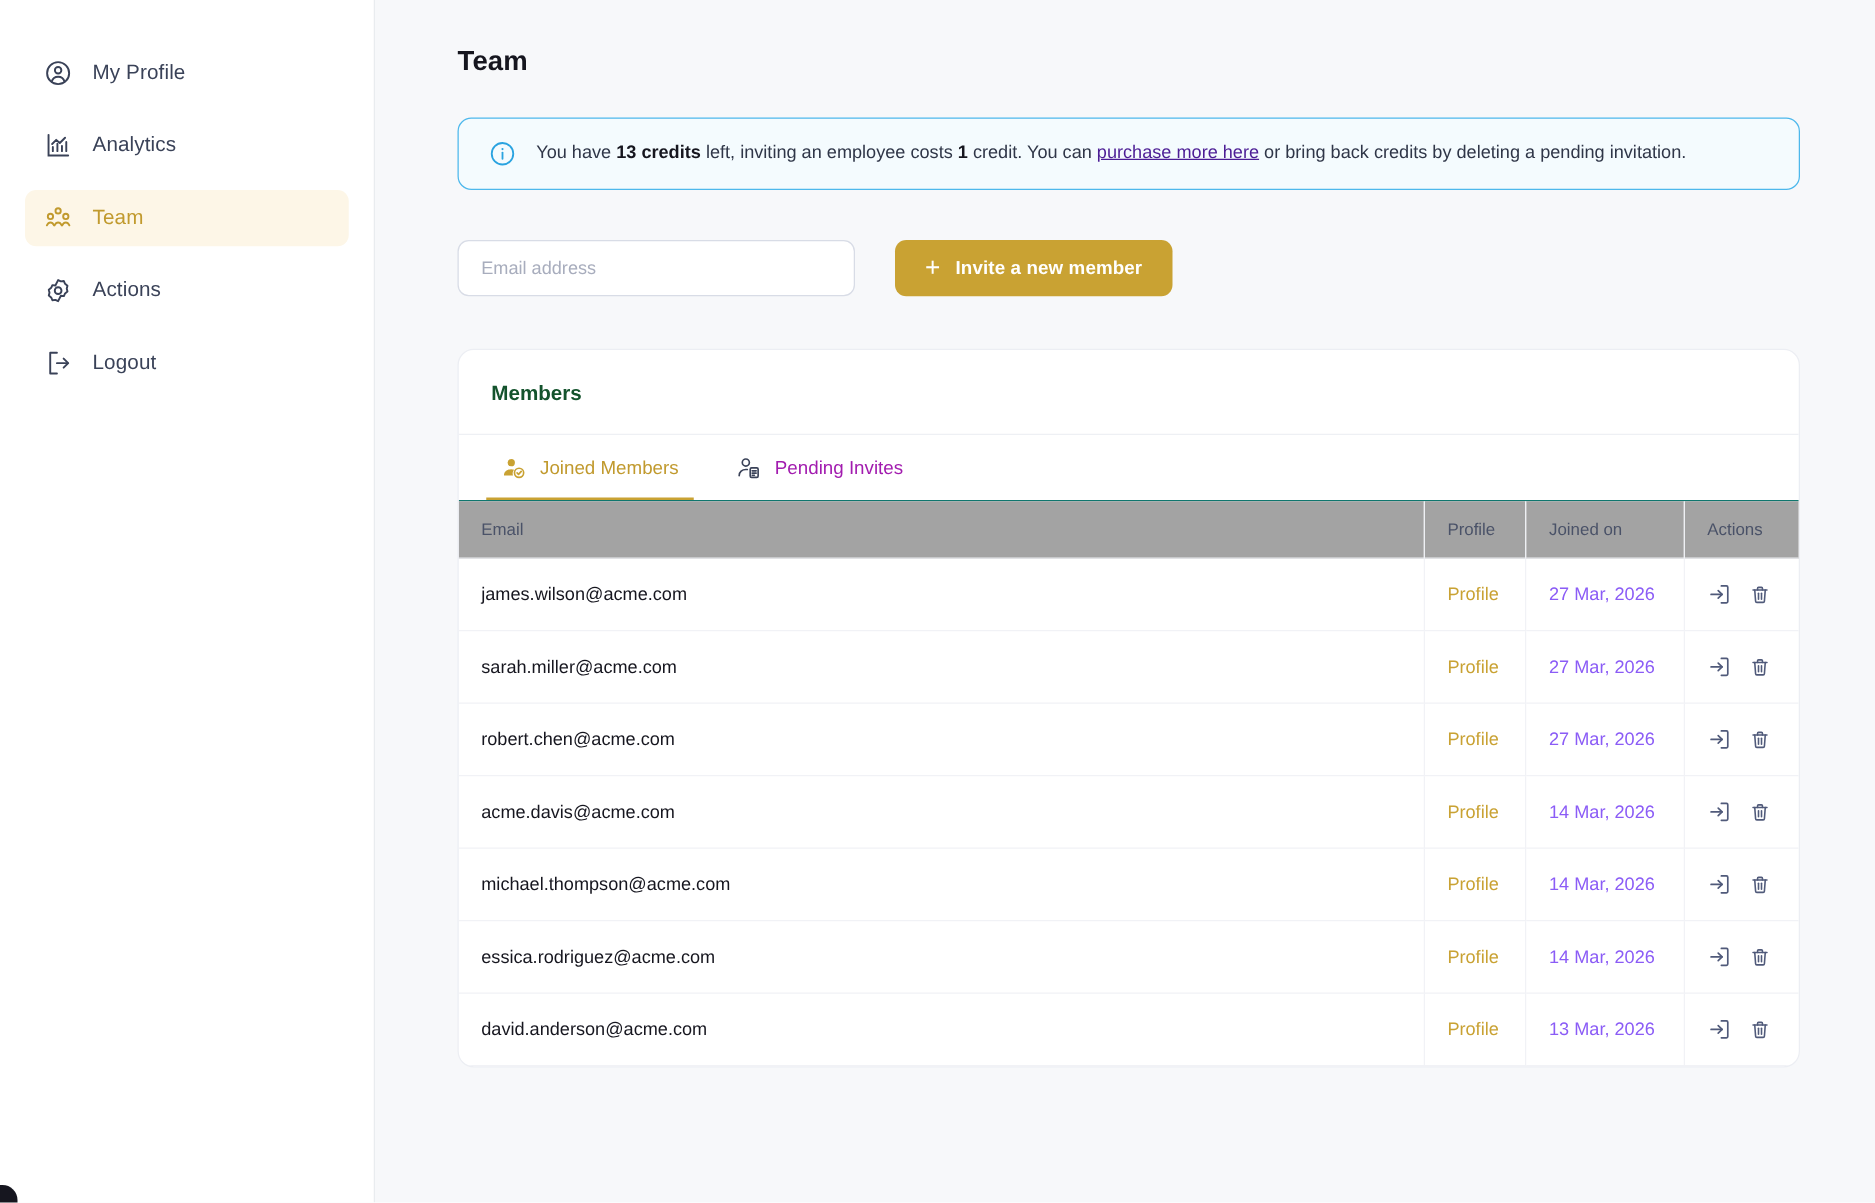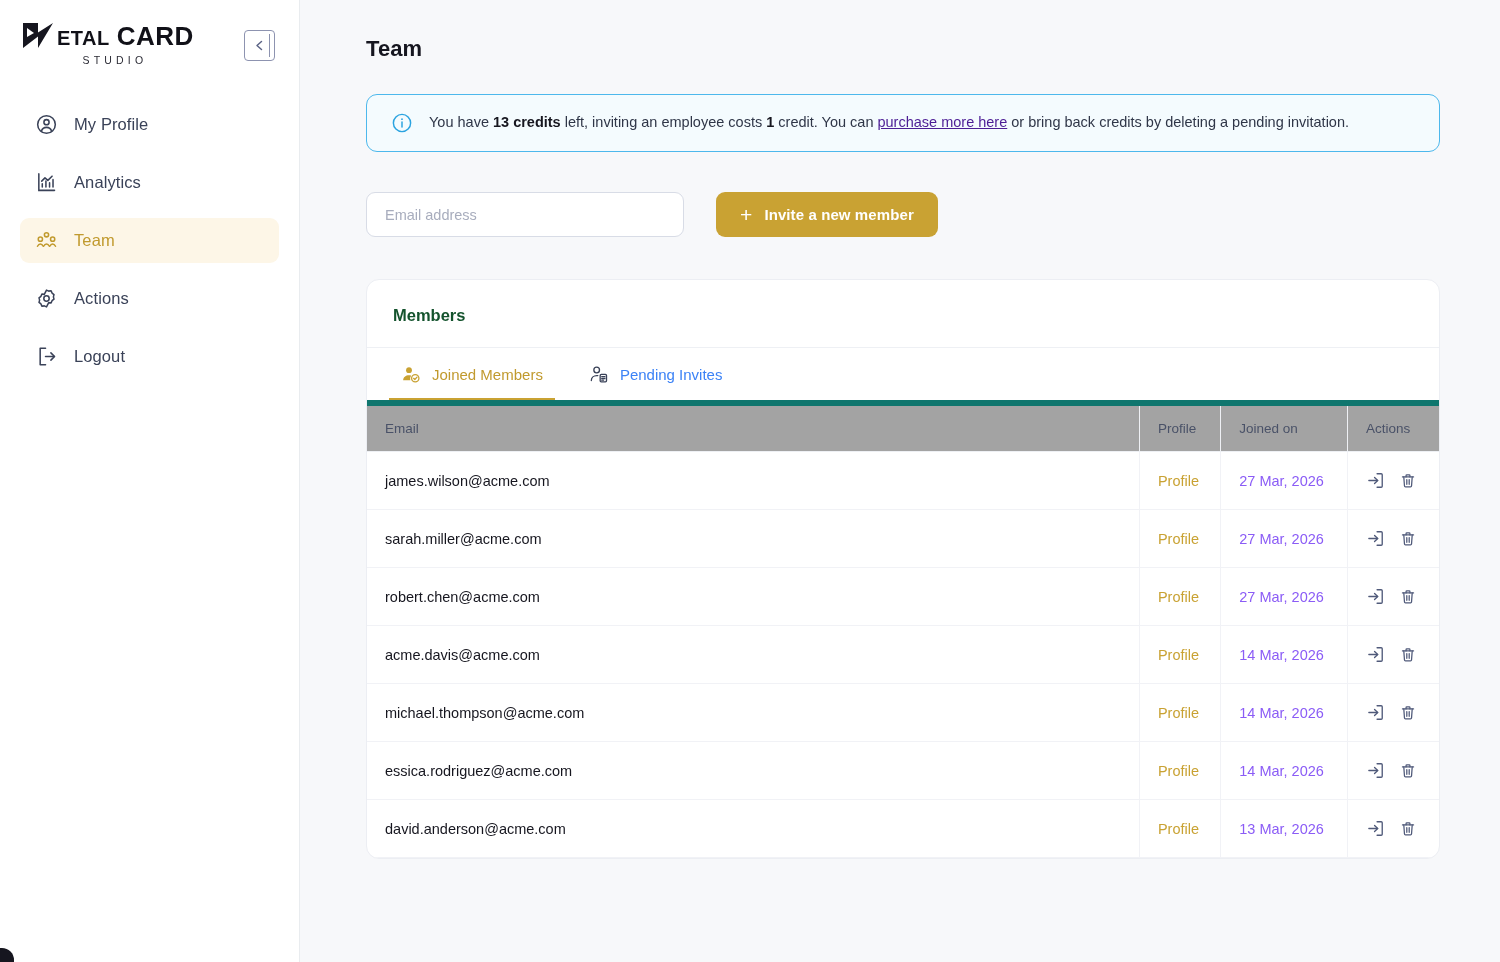--- a/index.html
+++ b/index.html
@@ -103,25 +103,25 @@
 
   
   .card {
     background: #fff; border: 1px solid #eceef3; border-radius: 13px;
     overflow: hidden;
   }
   .card-header {
     padding: 26px 26px 22px 26px; font-size: 16.5px; font-weight: 700; color: #14532d;
     border-bottom: 1px solid #eef0f4;
   }
-  .tabs { display: flex; padding: 0 22px; border-bottom: 6px solid #0f766e; align-items: center; }
+  .tabs { display: flex; padding: 0 22px; border-bottom: 1px solid #0f766e; align-items: center; }
   .tab {
     display: flex; align-items: center; gap: 11px;
     padding: 16px 12px 14px 12px; margin-right: 22px;
-    font-size: 15px; color: #3b82f6; cursor: pointer;
+    font-size: 15px; color: #a21caf; cursor: pointer;
     border-bottom: 2.6px solid transparent; font-weight: 500;
   }
   .tab.active { color: #c19a2e; border-bottom-color: #c9a233; }
 
   
   table { width: 100%; border-collapse: collapse; }
   thead th {
     text-align: left; font-size: 13.5px; font-weight: 500; color: #4a5268;
     padding: 15px 18px; border-bottom: 1px solid #eef0f4; border-right: 1px solid #eef0f4;
     background: #a3a3a3;
@@ -142,41 +142,20 @@
   .date-cell { color: #8b5cf6; }
   .actions-cell { display: flex; align-items: center; gap: 14px; }
   .act-icon { cursor: pointer; display: inline-flex; }
 </style>
 </head>
 <body>
 
 <div class="app">
 
   <aside class="sidebar">
-    <div class="logo-row">
-      <div class="logo">
-        <div class="logo-main">
-          <svg class="logo-m" width="34" height="27" viewBox="0 0 34 27">
-            <path d="M1 1 L1 26 L16 14.5 L16 26 L31 1 L16 10.5 L16 1 Z" fill="#16161f"></path>
-            <path d="M5 6 L12 11 L5 15 Z" fill="#ffffff"></path>
-          </svg>
-          <span class="logo-word">
-            <span class="sm">ETAL</span>
-              <span style="width:7px;display:inline-block"></span>
-              <span class="cap">CARD</span>
-          </span>
-        </div>
-        <div class="logo-sub">STUDIO</div>
-      </div>
-      <div class="collapse-btn">
-        <svg width="13" height="13" viewBox="0 0 13 13">
-          <polyline points="8.5,2.5 4,6.5 8.5,10.5" fill="none" stroke="#5b6385" stroke-width="1.5" stroke-linecap="round" stroke-linejoin="round"></polyline>
-        </svg>
-      </div>
-    </div>
 
     <nav class="nav">
 
       <div class="nav-item">
         <span class="nav-icon">
           <svg width="23" height="23" viewBox="0 0 24 24" fill="none" stroke="#3a4258" stroke-width="1.6">
             <circle cx="12" cy="12" r="9.2"></circle>
               <circle cx="12" cy="9.6" r="2.7"></circle>
             <path d="M6.6 19.2c.8-2.8 2.9-4.2 5.4-4.2s4.6 1.4 5.4 4.2" stroke-linecap="round"></path>
           </svg>

